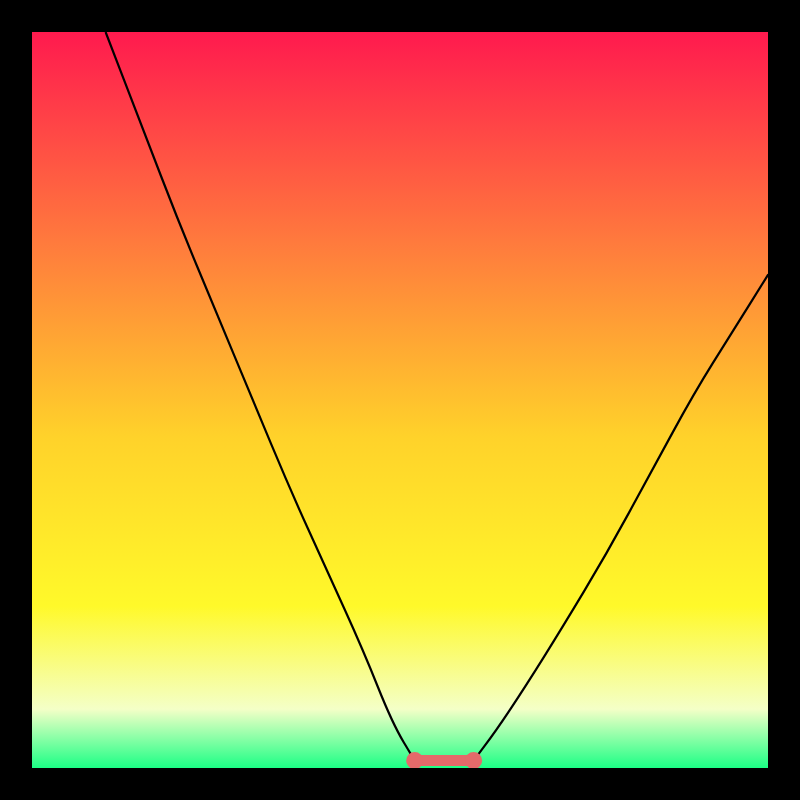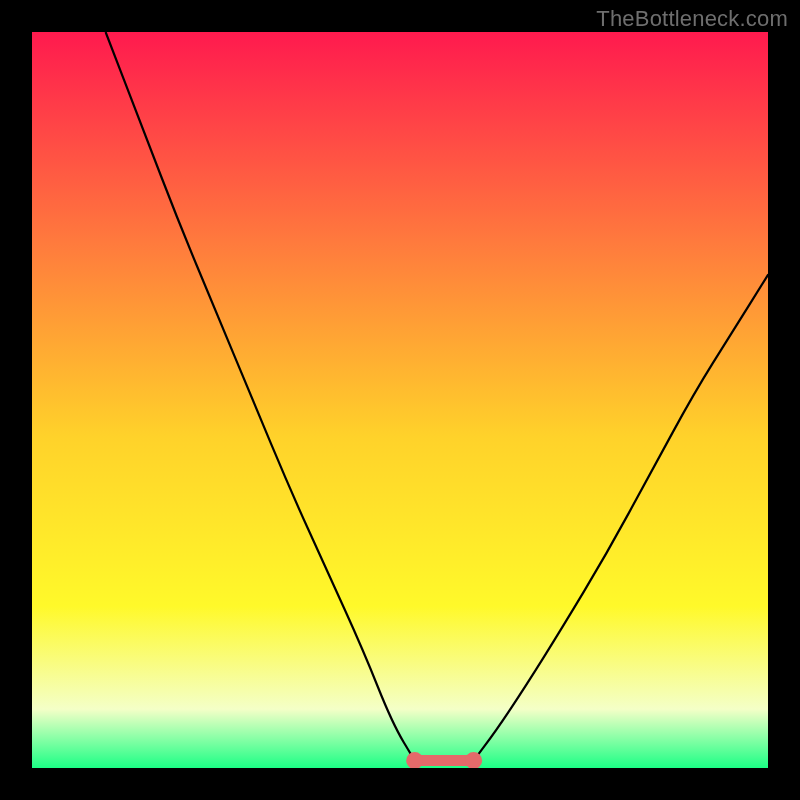--- a/index.html
+++ b/index.html
@@ -39,21 +39,20 @@
   .plot svg {
     display: block;
     width: 736px;
     height: 736px;
   }
 </style>
 </head>
 <body>
 
 <div class="frame">
-  <div class="watermark">TheBottleneck.com</div>
 
   <div class="plot">
     <svg viewBox="0 0 736 736">
       <defs>
         <linearGradient id="bg-grad" x1="0" y1="0" x2="0" y2="1">
           <stop offset="0%" stop-color="#ff1a4e"></stop>
           <stop offset="30%" stop-color="#ff7f3c"></stop>
           <stop offset="55%" stop-color="#ffd22a"></stop>
           <stop offset="78%" stop-color="#fff92a"></stop>
           <stop offset="92%" stop-color="#f4ffc7"></stop>

